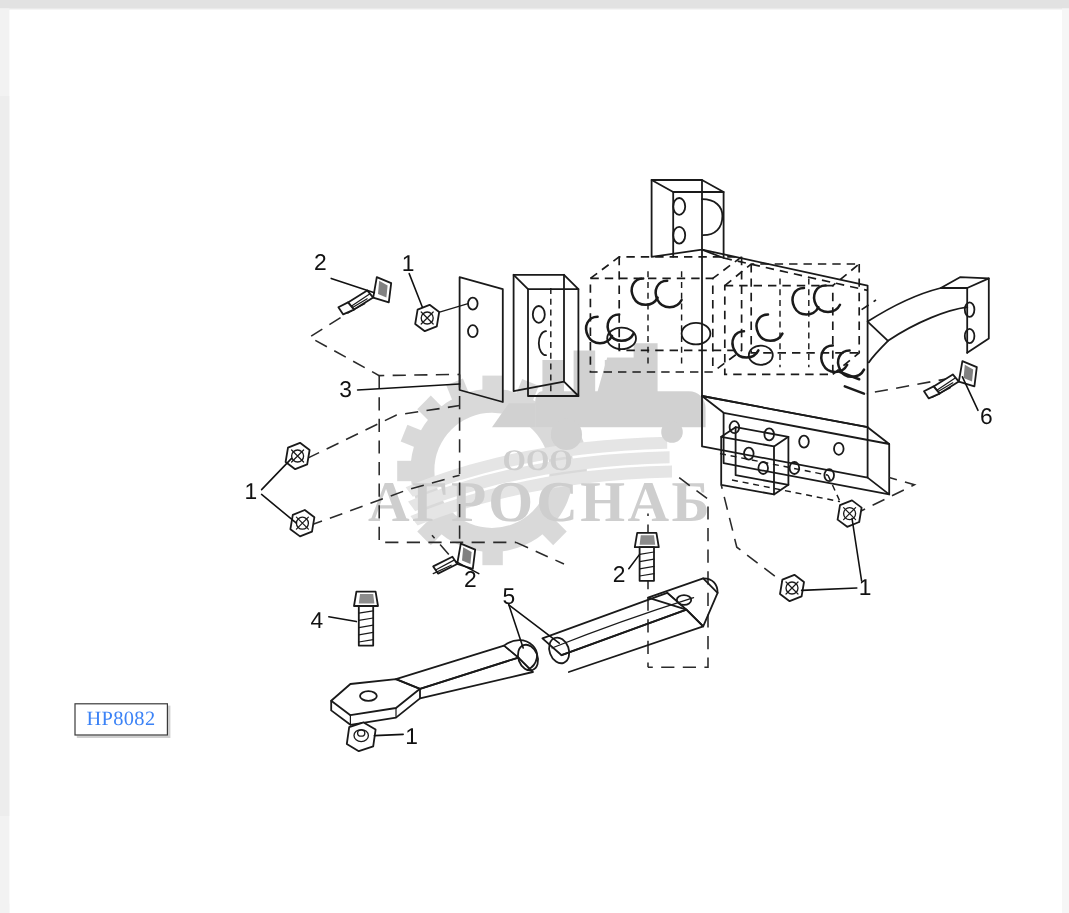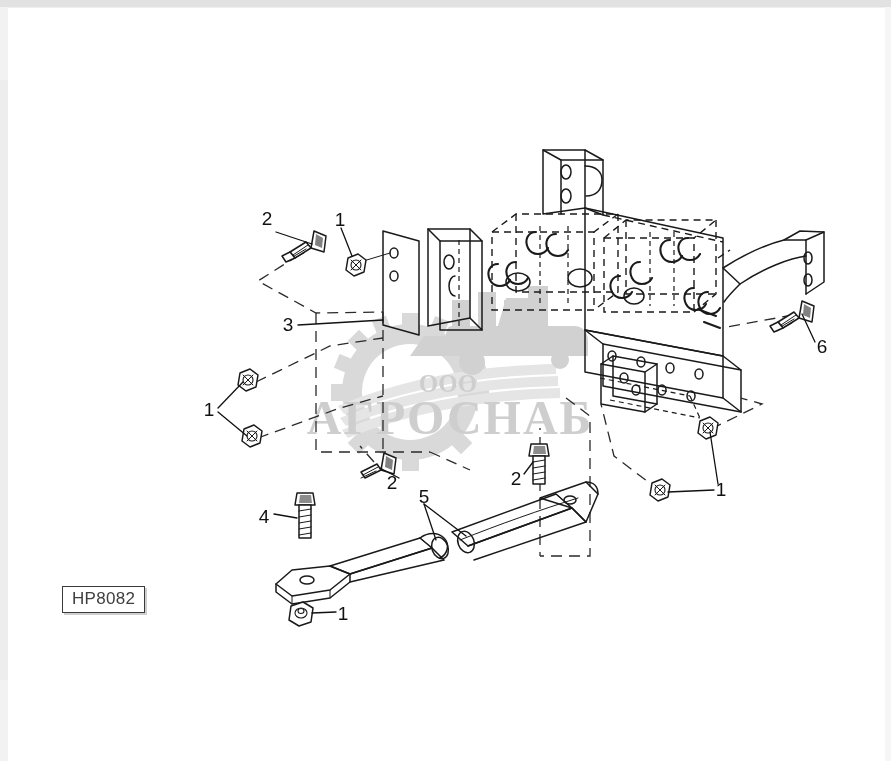--- a/index.html
+++ b/index.html
@@ -72,24 +72,24 @@
   .wm-text   { fill: #cccccc; font-family: "Liberation Serif", serif; font-weight: bold; }
   
   .tag {
     position: absolute;
     left: 62px;
     top: 586px;
     padding: 3px 9px 4px 9px;
     background: #ffffff;
     border: 1px solid #3a3a3a;
     box-shadow: 2px 2px 0 #cfcfcf;
-    font-family: Liberation Sans, sans-serif;
+    font-family: Liberation Serif, serif;
     font-size: 17px;
     letter-spacing: 0.3px;
-    color: #404040;
+    color: #3b82f6;
     line-height: 1.05;
   }
 </style>
 </head>
 <body>
 
 <div id="viewport">
 
   <div class="chrome-top"></div>
   <div class="chrome-left"></div>

